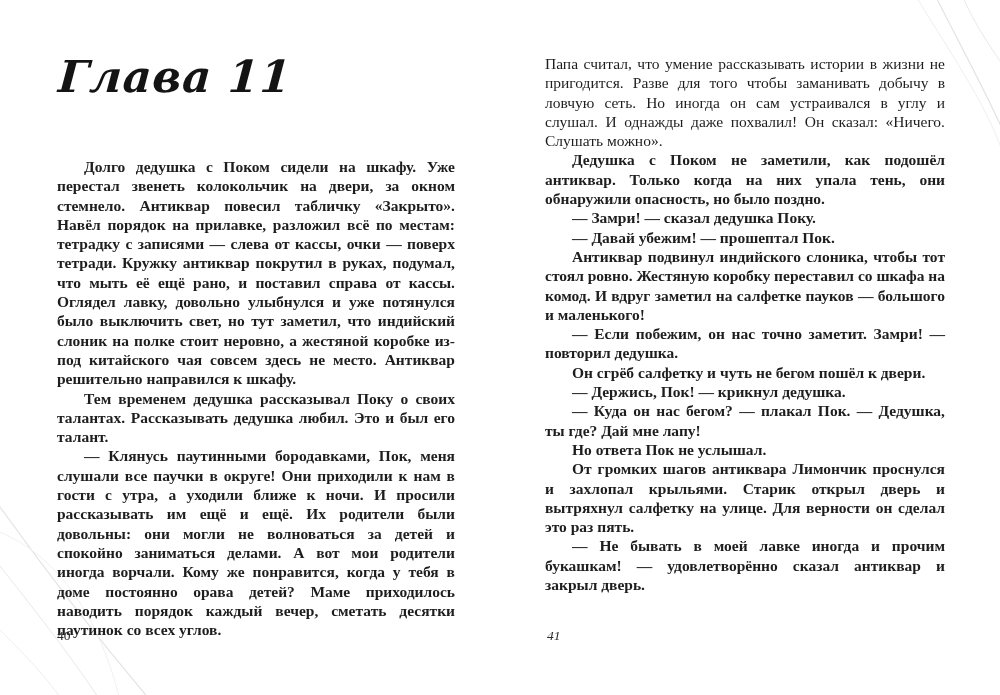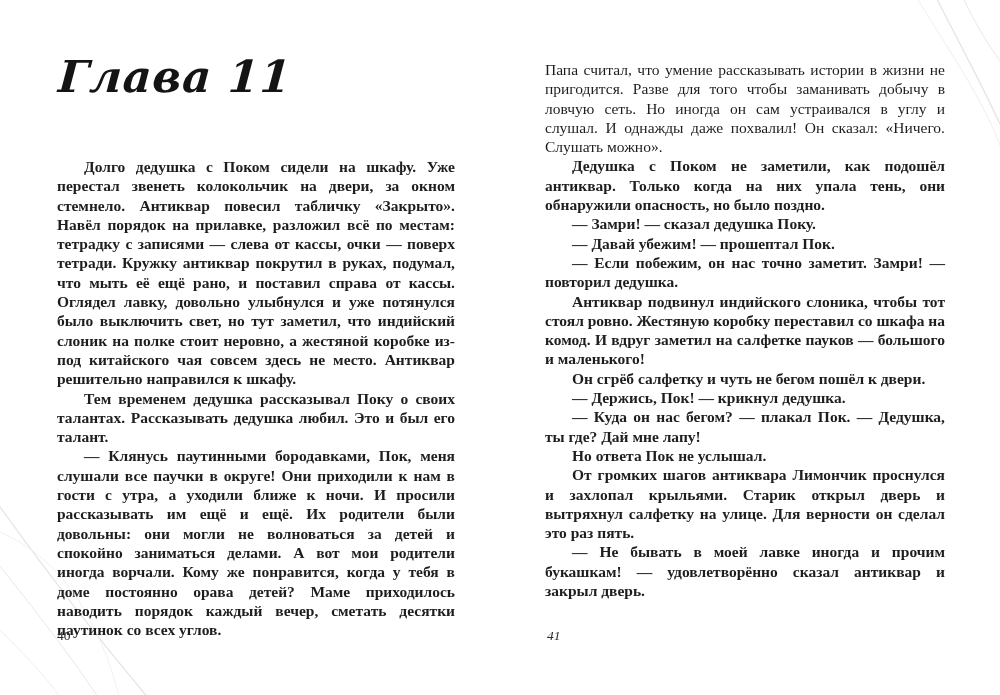--- a/index.html
+++ b/index.html
@@ -21,21 +21,21 @@
     left: 0; top: 0;
     width: 1000px;
     height: 695px;
     pointer-events: none;
   }
   .page-column {
     position: absolute;
     top: 55px;
   }
   .page-left  { left: 57px;  width: 398px; }
-  .page-right { left: 545px; width: 400px; top: 60px; }
+  .page-right { left: 545px; width: 400px; top: 54px; }
   .chapter-title {
     font-family: "DejaVu Serif", serif;
     font-style: italic;
     font-weight: 700;
     font-size: 44px;
     letter-spacing: 1px;
     line-height: 1;
     margin: 0 0 58px 0;
     color: #141414;
     transform: skewX(-4deg);
@@ -87,22 +87,22 @@
         <p class="para indent">— Клянусь паутинными бородавками, Пок, меня слушали все паучки в округе! Они приходили к нам в гости с утра, а уходили ближе к ночи. И просили рассказывать им ещё и ещё. Их родители были довольны: они могли не волноваться за детей и спокойно заниматься делами. А вот мои родители иногда ворчали. Кому же понравится, когда у тебя в доме постоянно орава детей? Маме приходилось наводить порядок каждый вечер, сметать десятки паутинок со всех углов.</p>
       </div>
   </div>
 
   <div class="page-column page-right">
     <div class="text-block">
         <p class="para">Папа считал, что умение рассказывать истории в жизни не пригодится. Разве для того чтобы заманивать добычу в ловчую сеть. Но иногда он сам устраивался в углу и слушал. И однажды даже похвалил! Он сказал: «Ничего. Слушать можно».</p>
         <p class="para indent">Дедушка с Поком не заметили, как подошёл антиквар. Только когда на них упала тень, они обнаружили опасность, но было поздно.</p>
         <p class="para indent">— Замри! — сказал дедушка Поку.</p>
         <p class="para indent">— Давай убежим! — прошептал Пок.</p>
+        <p class="para indent">Антиквар подвинул индийского слоника, чтобы тот стоял ровно. Жестяную коробку переставил со шкафа на комод. И вдруг заметил на салфетке пауков — большого и маленького!</p>
         <p class="para indent">— Если побежим, он нас точно заметит. Замри! — повторил дедушка.</p>
-        <p class="para indent">Антиквар подвинул индийского слоника, чтобы тот стоял ровно. Жестяную коробку переставил со шкафа на комод. И вдруг заметил на салфетке пауков — большого и маленького!</p>
         <p class="para indent">Он сгрёб салфетку и чуть не бегом пошёл к двери.</p>
         <p class="para indent">— Держись, Пок! — крикнул дедушка.</p>
         <p class="para indent">— Куда он нас бегом? — плакал Пок. — Дедушка, ты где? Дай мне лапу!</p>
         <p class="para indent">Но ответа Пок не услышал.</p>
         <p class="para indent">От громких шагов антиквара Лимончик проснулся и захлопал крыльями. Старик открыл дверь и вытряхнул салфетку на улице. Для верности он сделал это раз пять.</p>
         <p class="para indent">— Не бывать в моей лавке иногда и прочим букашкам! — удовлетворённо сказал антиквар и закрыл дверь.</p>
       </div>
   </div>
 
   <div class="page-number page-number-left">40</div>

